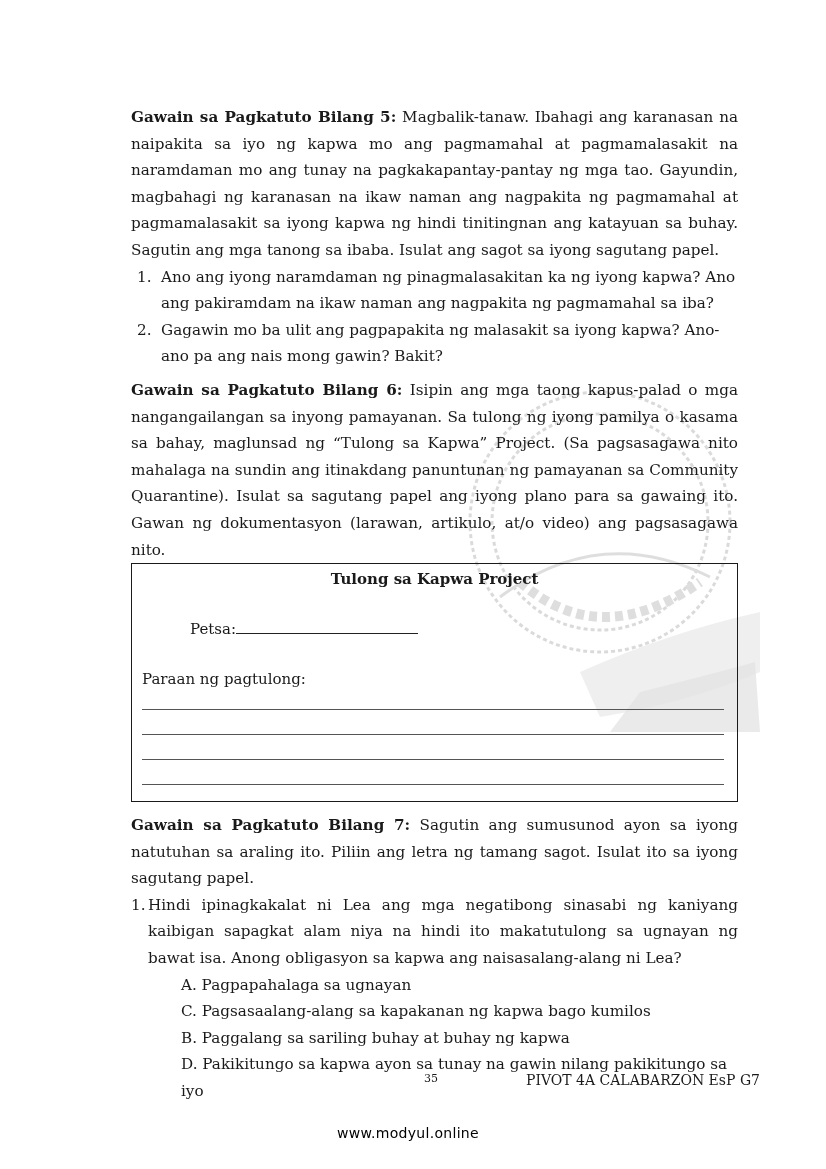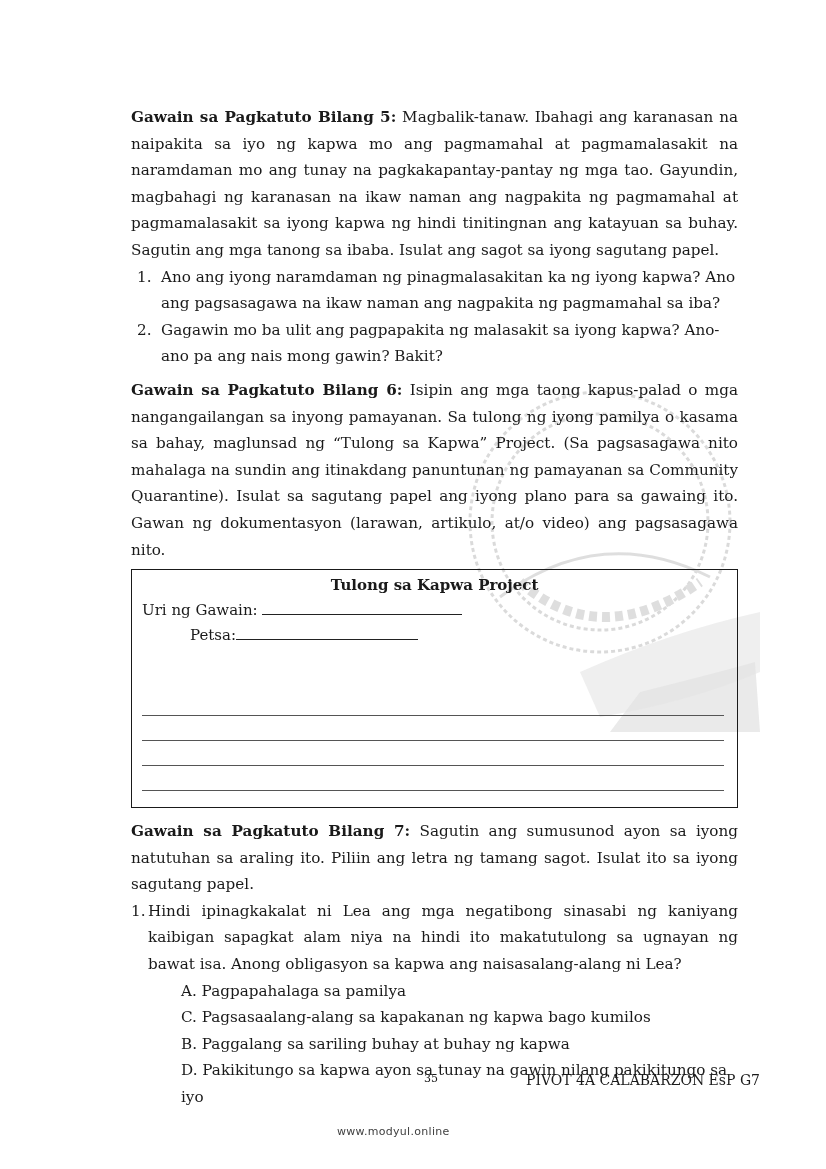--- a/index.html
+++ b/index.html
@@ -55,21 +55,20 @@
       margin-left: 6px;
     }
     .qnum {
       position: absolute;
       left: 0;
       top: 0;
     }
     .sec6 { margin-top: 7px; }
     .box {
       position: relative;
-      margin-top: 6px;
       margin-left: 0;
       width: 607px;
       height: 239px;
       border: 1.5px solid #1a1a1a;
       box-sizing: border-box;
       font-size: 15px;
       line-height: 25px;
       padding-left: 48px;
     }
     .box-title {
@@ -115,22 +114,22 @@
       position: absolute;
       left: 526px;
       top: 1072px;
       font-size: 14px;
       font-family: "DejaVu Serif", serif;
     }
     .watermark {
       position: absolute;
       left: 337px;
       top: 1125px;
-      font-size: 11px;
-      color: #404040;
+      font-size: 14px;
+      color: #000000;
       font-family: "DejaVu Sans", sans-serif;
       letter-spacing: 0.3px;
     }
   </style>
 </head>
 <body>
 
 <div class="page">
 
   <svg class="seal" viewBox="0 0 320 360">
@@ -144,60 +143,60 @@
     <path d="M140 300 Q230 260 320 240 L320 300 Q250 330 160 345 Z" fill="#cfcfcf" opacity="0.6"></path>
   </svg>
 
   <div class="content">
 
     <p class="para"><b>Gawain sa Pagkatuto Bilang 5:</b><span> Magbalik-tanaw. Ibahagi ang karanasan na naipakita sa iyo ng kapwa mo ang pagmamahal at pagmamalasakit na naramdaman mo ang tunay na pagkakapantay-pantay ng mga tao. Gayundin, magbahagi ng karanasan na ikaw naman ang nagpakita ng pagmamahal at pagmamalasakit sa iyong kapwa ng hindi tinitingnan ang katayuan sa buhay. Sagutin ang mga tanong sa ibaba. Isulat ang sagot sa iyong sagutang papel.</span></p>
 
     <ul class="qlist">
       <li class="qitem">
         <span class="qnum">1.</span>
-        <span>Ano ang iyong naramdaman ng pinagmalasakitan ka ng iyong kapwa? Ano ang pagsasagawa na ikaw naman ang nagpakita ng pagmamahal sa iba?</span>
+        <span>Ano ang iyong naramdaman ng pinagmalasakitan ka ng iyong kapwa? Ano ang pakiramdam na ikaw naman ang nagpakita ng pagmamahal sa iba?</span>
       </li>
       <li class="qitem">
         <span class="qnum">2.</span>
         <span>Gagawin mo ba ulit ang pagpapakita ng malasakit sa iyong kapwa? Ano-ano pa ang nais mong gawin? Bakit?</span>
       </li>
     </ul>
 
     <p class="para sec6"><b>Gawain sa Pagkatuto Bilang 6:</b><span> Isipin ang mga taong kapus-palad o mga nangangailangan sa inyong pamayanan. Sa tulong ng iyong pamilya o kasama sa bahay, maglunsad ng “Tulong sa Kapwa” Project. (Sa pagsasagawa nito mahalaga na sundin ang itinakdang panuntunan ng pamayanan sa Community Quarantine). Isulat sa sagutang papel ang iyong plano para sa gawaing ito. Gawan ng dokumentasyon (larawan, artikulo, at/o video) ang pagsasagawa nito.</span></p>
 
     <div class="box">
       <div class="box-title">Tulong sa Kapwa Project</div>
 
-      <div class="field" style="top:28px;">
-        <span>Uri ng Gawain: </span><span class="blank" style="width:200px;"></span>
-      </div>
 
       <div class="field" style="top:53px; left:58px;">
         <span>Petsa:</span><span class="blank" style="width:182px;"></span>
       </div>
 
 
+      <div class="field" style="top:103px;">
+        <span>Paraan ng pagtulong:</span>
+      </div>
 
       <div class="rule" style="top:145px;"></div>
       <div class="rule" style="top:170px;"></div>
       <div class="rule" style="top:195px;"></div>
       <div class="rule" style="top:220px;"></div>
     </div>
 
     <p class="para sec7"><b>Gawain sa Pagkatuto Bilang 7:</b><span> Sagutin ang sumusunod ayon sa iyong natutuhan sa araling ito. Piliin ang letra ng tamang sagot. Isulat ito sa iyong sagutang papel.</span></p>
 
     <ul class="qlist">
       <li class="qitem" style="margin-left:0; padding-left:17px; text-align:justify;">
         <span class="qnum">1.</span>
         <span>Hindi ipinagkakalat ni Lea ang mga negatibong sinasabi ng kaniyang kaibigan sapagkat alam niya na hindi ito makatutulong sa ugnayan ng bawat isa. Anong obligasyon sa kapwa ang naisasalang-alang ni Lea?</span>
       </li>
     </ul>
 
     <ul class="choices">
-      <li>A. Pagpapahalaga sa pamilya</li>
+      <li>A. Pagpapahalaga sa ugnayan</li>
       <li>C. Pagsasaalang-alang sa kapakanan ng kapwa bago kumilos</li>
       <li>B. Paggalang sa sariling buhay at buhay ng kapwa</li>
       <li>D. Pakikitungo sa kapwa ayon sa tunay na gawin nilang pakikitungo sa iyo</li>
     </ul>
   </div>
 
   <div class="footer-page">35</div>
   <div class="footer-title">PIVOT 4A CALABARZON EsP G7</div>
   <div class="watermark">www.modyul.online</div>
 </div>

